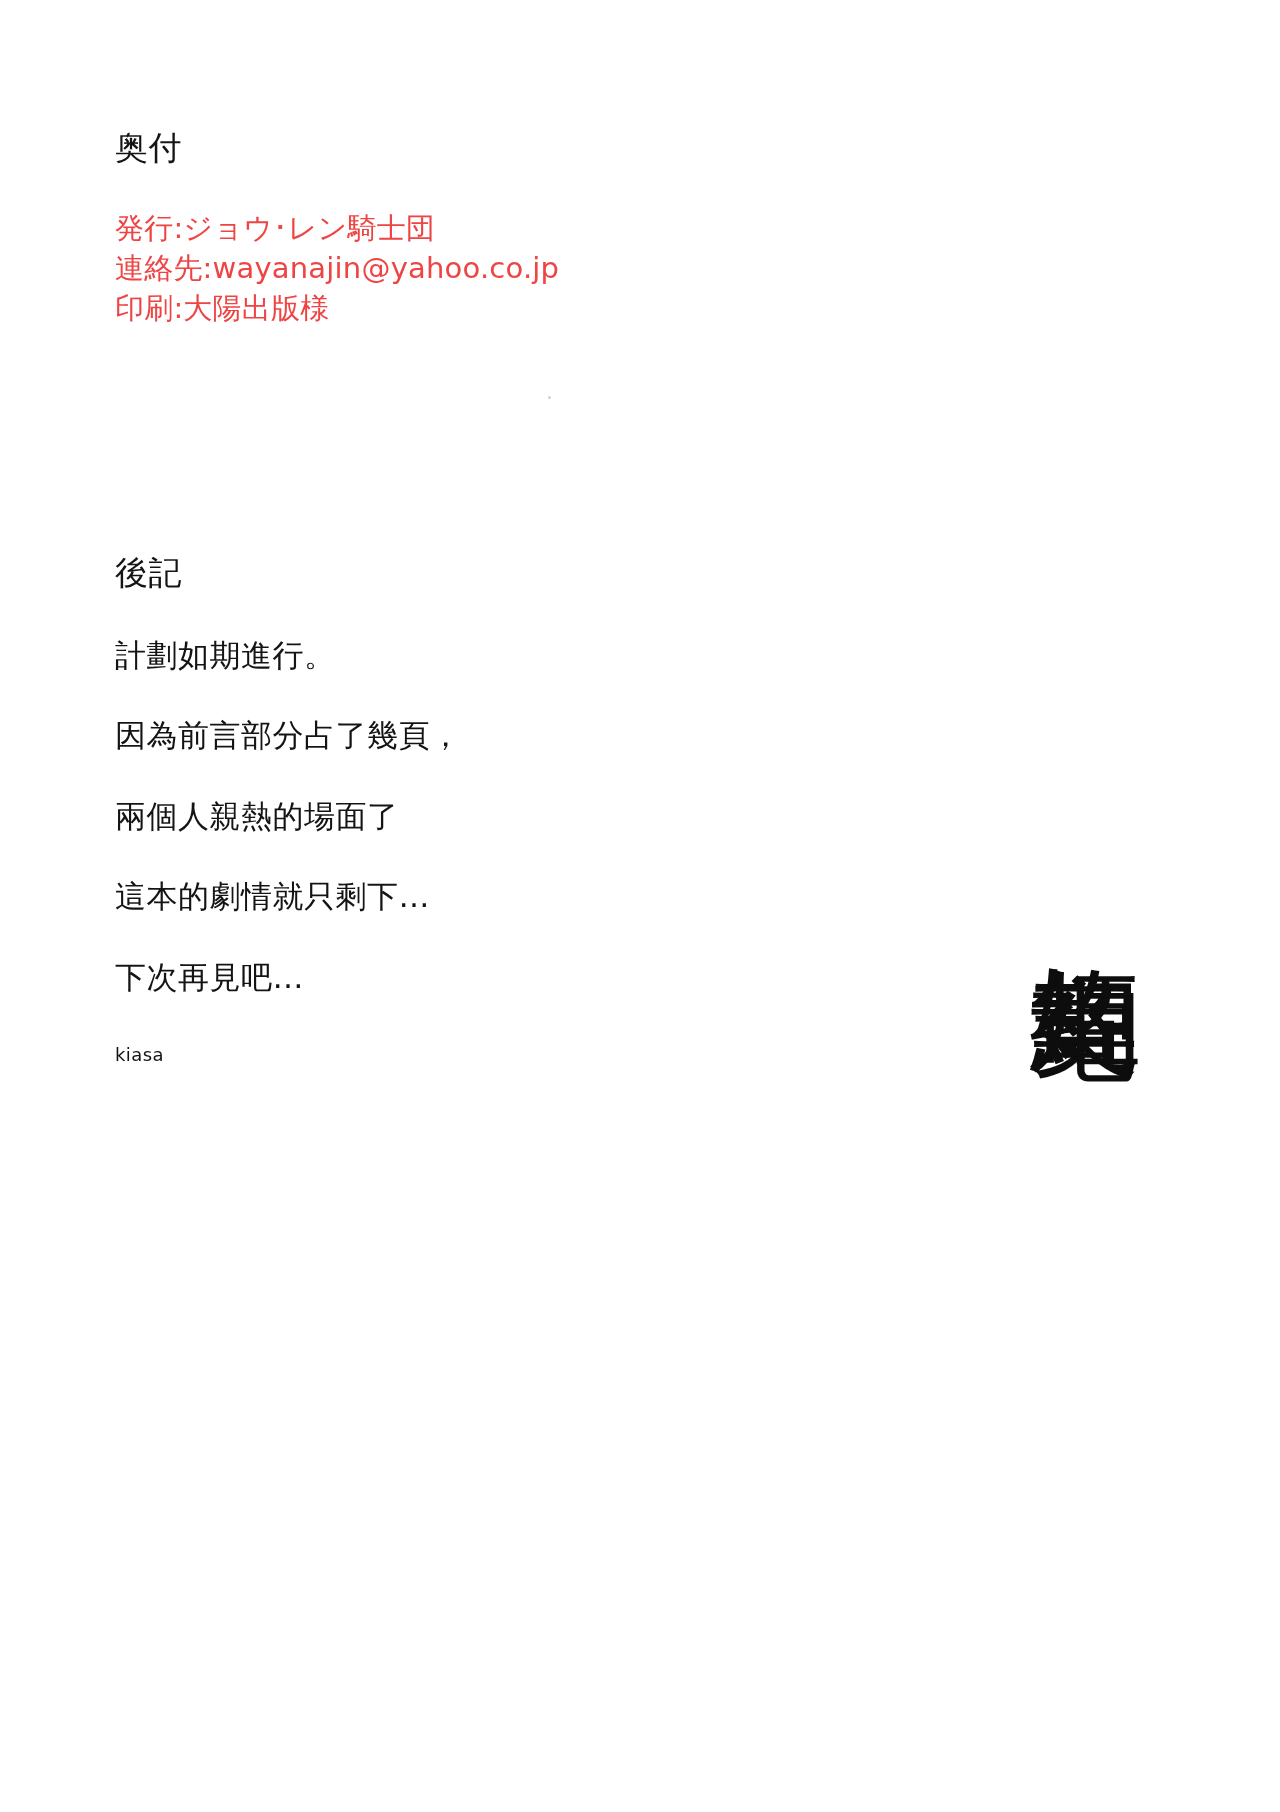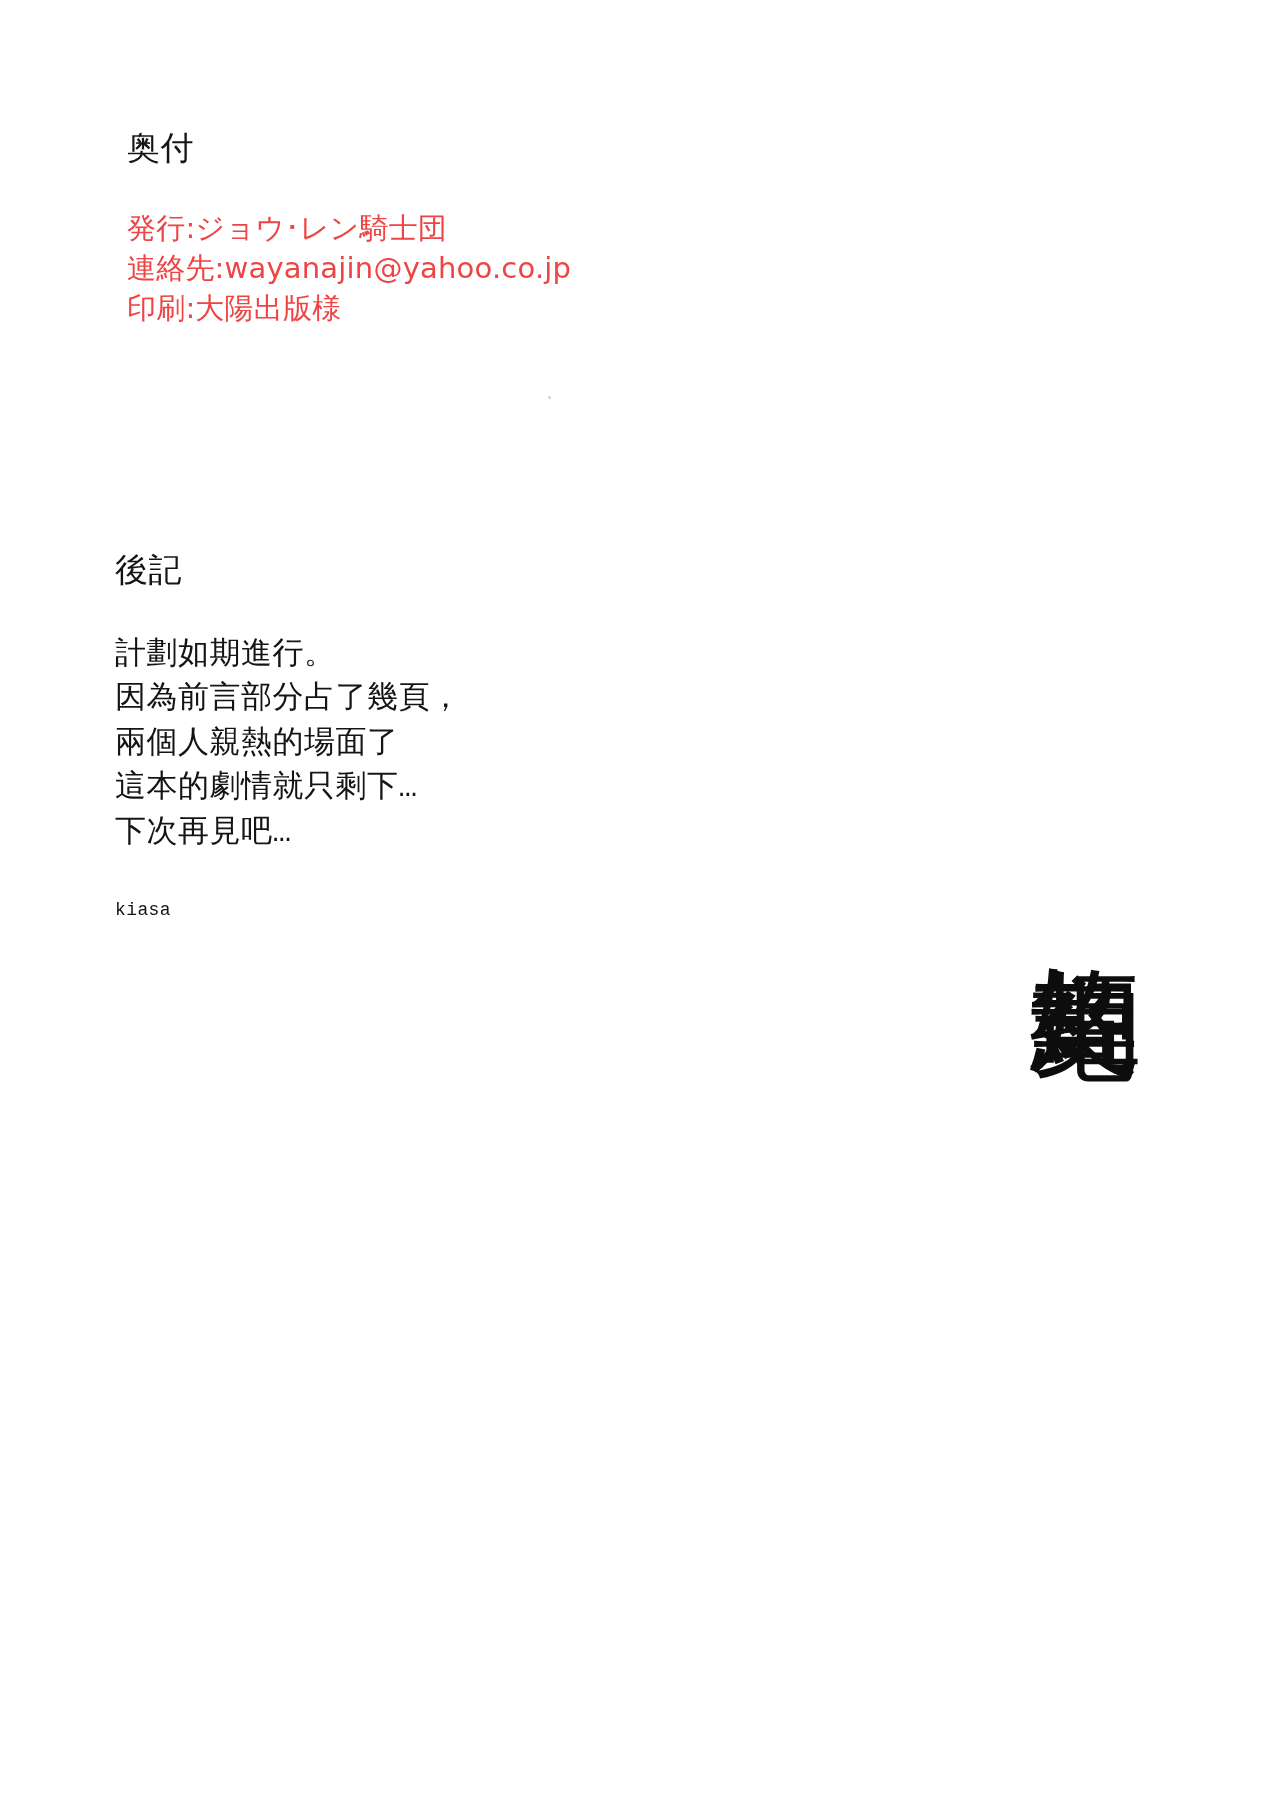--- a/index.html
+++ b/index.html
@@ -21,21 +21,20 @@
     inset: 0;
     background: #ffffff;
   }
 
   
   .colophon {
     position: absolute;
     left: 115px;
     top: 128px;
     width: 700px;
-    margin-left: 12px;
   }
   .section-heading {
     font-size: 33px;
     line-height: 1.2;
     letter-spacing: 0.5px;
     margin: 0;
     font-weight: 400;
     color: #141414;
   }
   .colophon-lines {
@@ -48,31 +47,31 @@
     white-space: nowrap;
     color: #ef4444;
   }
 
   
   .afterword {
     position: absolute;
     left: 115px;
     top: 553px;
     width: 700px;
-    font-family: Liberation Mono, monospace;
   }
   .afterword-lines {
     margin-top: 40px;
   }
   .afterword-lines .line {
     font-size: 31px;
     line-height: 1.44;
     letter-spacing: 0.5px;
     white-space: nowrap;
     color: #141414;
+    margin-top: 36px;
   }
   .signature {
     margin-top: 44px;
     font-size: 18px;
     letter-spacing: 0.4px;
     color: #141414;
   }
 
   
   .vertical-title {

